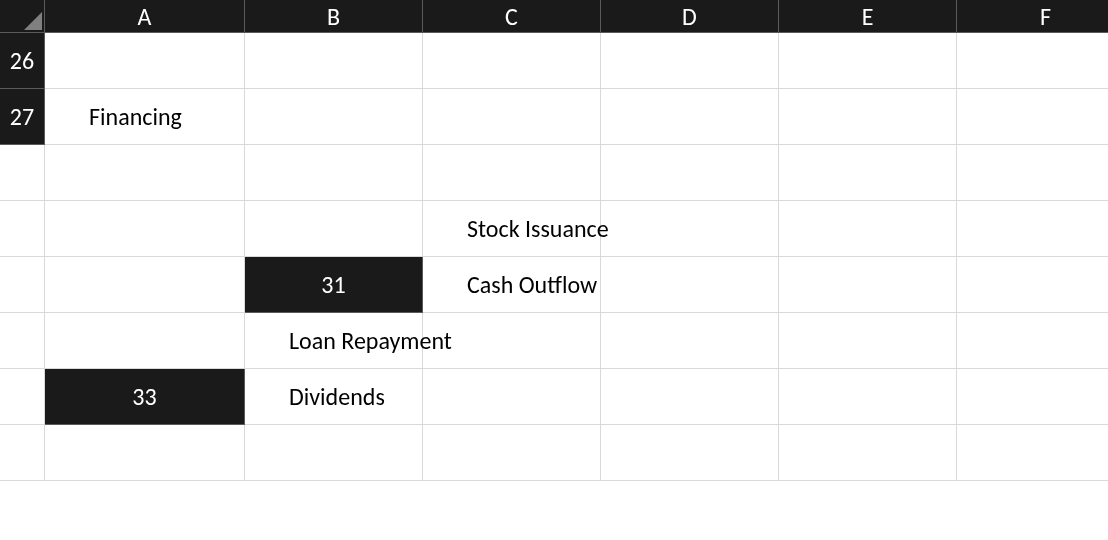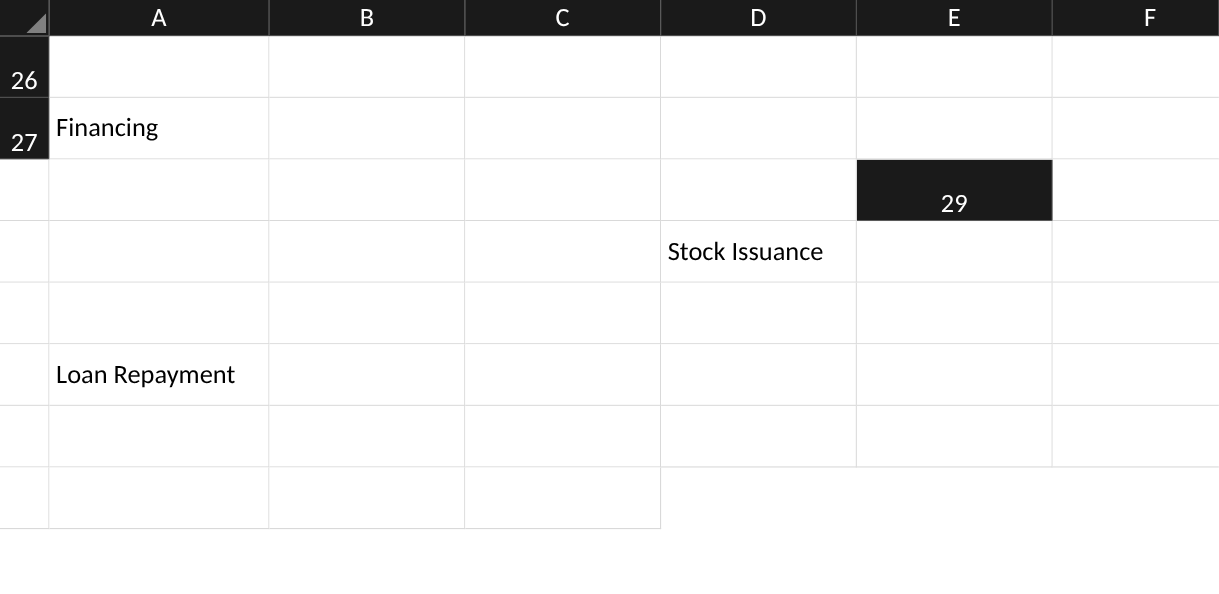--- a/index.html
+++ b/index.html
@@ -35,21 +35,21 @@
     font-size: 24px;
     font-weight: 400;
     cursor: pointer;
   }
   .row-header {
     background: #1a1a1a;
     color: #ffffff;
     border-right: 1px solid #5a5a5a;
     border-bottom: 1px solid #5a5a5a;
     display: flex;
-    align-items: flex-end;
+    align-items: center;
     justify-content: center;
     font-size: 24px;
     font-weight: 400;
     cursor: pointer;
   }
   .cell {
     background: #ffffff;
     border-right: 1px solid #d9d9d9;
     border-bottom: 1px solid #d9d9d9;
     display: flex;
@@ -60,20 +60,21 @@
     color: #000000;
     cursor: cell;
     white-space: nowrap;
     overflow: visible;
     position: relative;
   }
   .cell span {
     position: relative;
     z-index: 1;
     white-space: nowrap;
+    margin-left: 38px;
   }
 </style>
 </head>
 <body>
 
 <div class="sheet">
 
   <div class="corner">
     <svg width="18" height="18">
       <polygon points="18,0 18,18 0,18" fill="#808080"></polygon>
@@ -149,55 +150,58 @@
     </div>
     <div class="cell">
       <span></span>
     </div>
     <div class="cell">
       <span></span>
     </div>
     <div class="cell">
       <span></span>
     </div>
+    <div class="cell">
+      <span></span>
+    </div>
+    <div class="cell">
+      <span></span>
+    </div>
+    <div class="cell">
+      <span></span>
+    </div>
+    <div class="cell">
+      <span></span>
+    </div>
+    <div class="cell">
+      <span></span>
+    </div>
+    <div class="cell">
+      <span>Stock Issuance</span>
+    </div>
+    <div class="cell">
+      <span></span>
+    </div>
+    <div class="cell">
+      <span></span>
+    </div>
+    <div class="cell">
+      <span></span>
+    </div>
+    <div class="cell">
+      <span></span>
+    </div>
+    <div class="cell">
+      <span></span>
+    </div>
     <div class="row-header">
-      <span>29</span>
-    </div>
-    <div class="cell">
-      <span></span>
-    </div>
-    <div class="cell">
-      <span></span>
-    </div>
-    <div class="cell">
-      <span></span>
-    </div>
-    <div class="cell">
-      <span></span>
-    </div>
-    <div class="cell">
-      <span></span>
-    </div>
-    <div class="cell">
-      <span>Stock Issuance</span>
-    </div>
-    <div class="cell">
-      <span></span>
-    </div>
-    <div class="cell">
-      <span></span>
-    </div>
-    <div class="cell">
-      <span></span>
-    </div>
-    <div class="cell">
-      <span></span>
-    </div>
-    <div class="cell">
-      <span></span>
+      <span>31</span>
+    </div>
+    <div class="cell">
+      <span>Cash Outflow</span>
     </div>
     <div class="cell">
       <span></span>
     </div>
     <div class="cell">
       <span></span>
     </div>
     <div class="cell">
       <span></span>
     </div>
@@ -218,20 +222,26 @@
     </div>
     <div class="cell">
       <span></span>
     </div>
     <div class="cell">
       <span></span>
     </div>
     <div class="cell">
       <span></span>
     </div>
+    <div class="row-header">
+      <span>33</span>
+    </div>
+    <div class="cell">
+      <span>Dividends</span>
+    </div>
     <div class="cell">
       <span></span>
     </div>
     <div class="cell">
       <span></span>
     </div>
     <div class="cell">
       <span></span>
     </div>
     <div class="cell">

